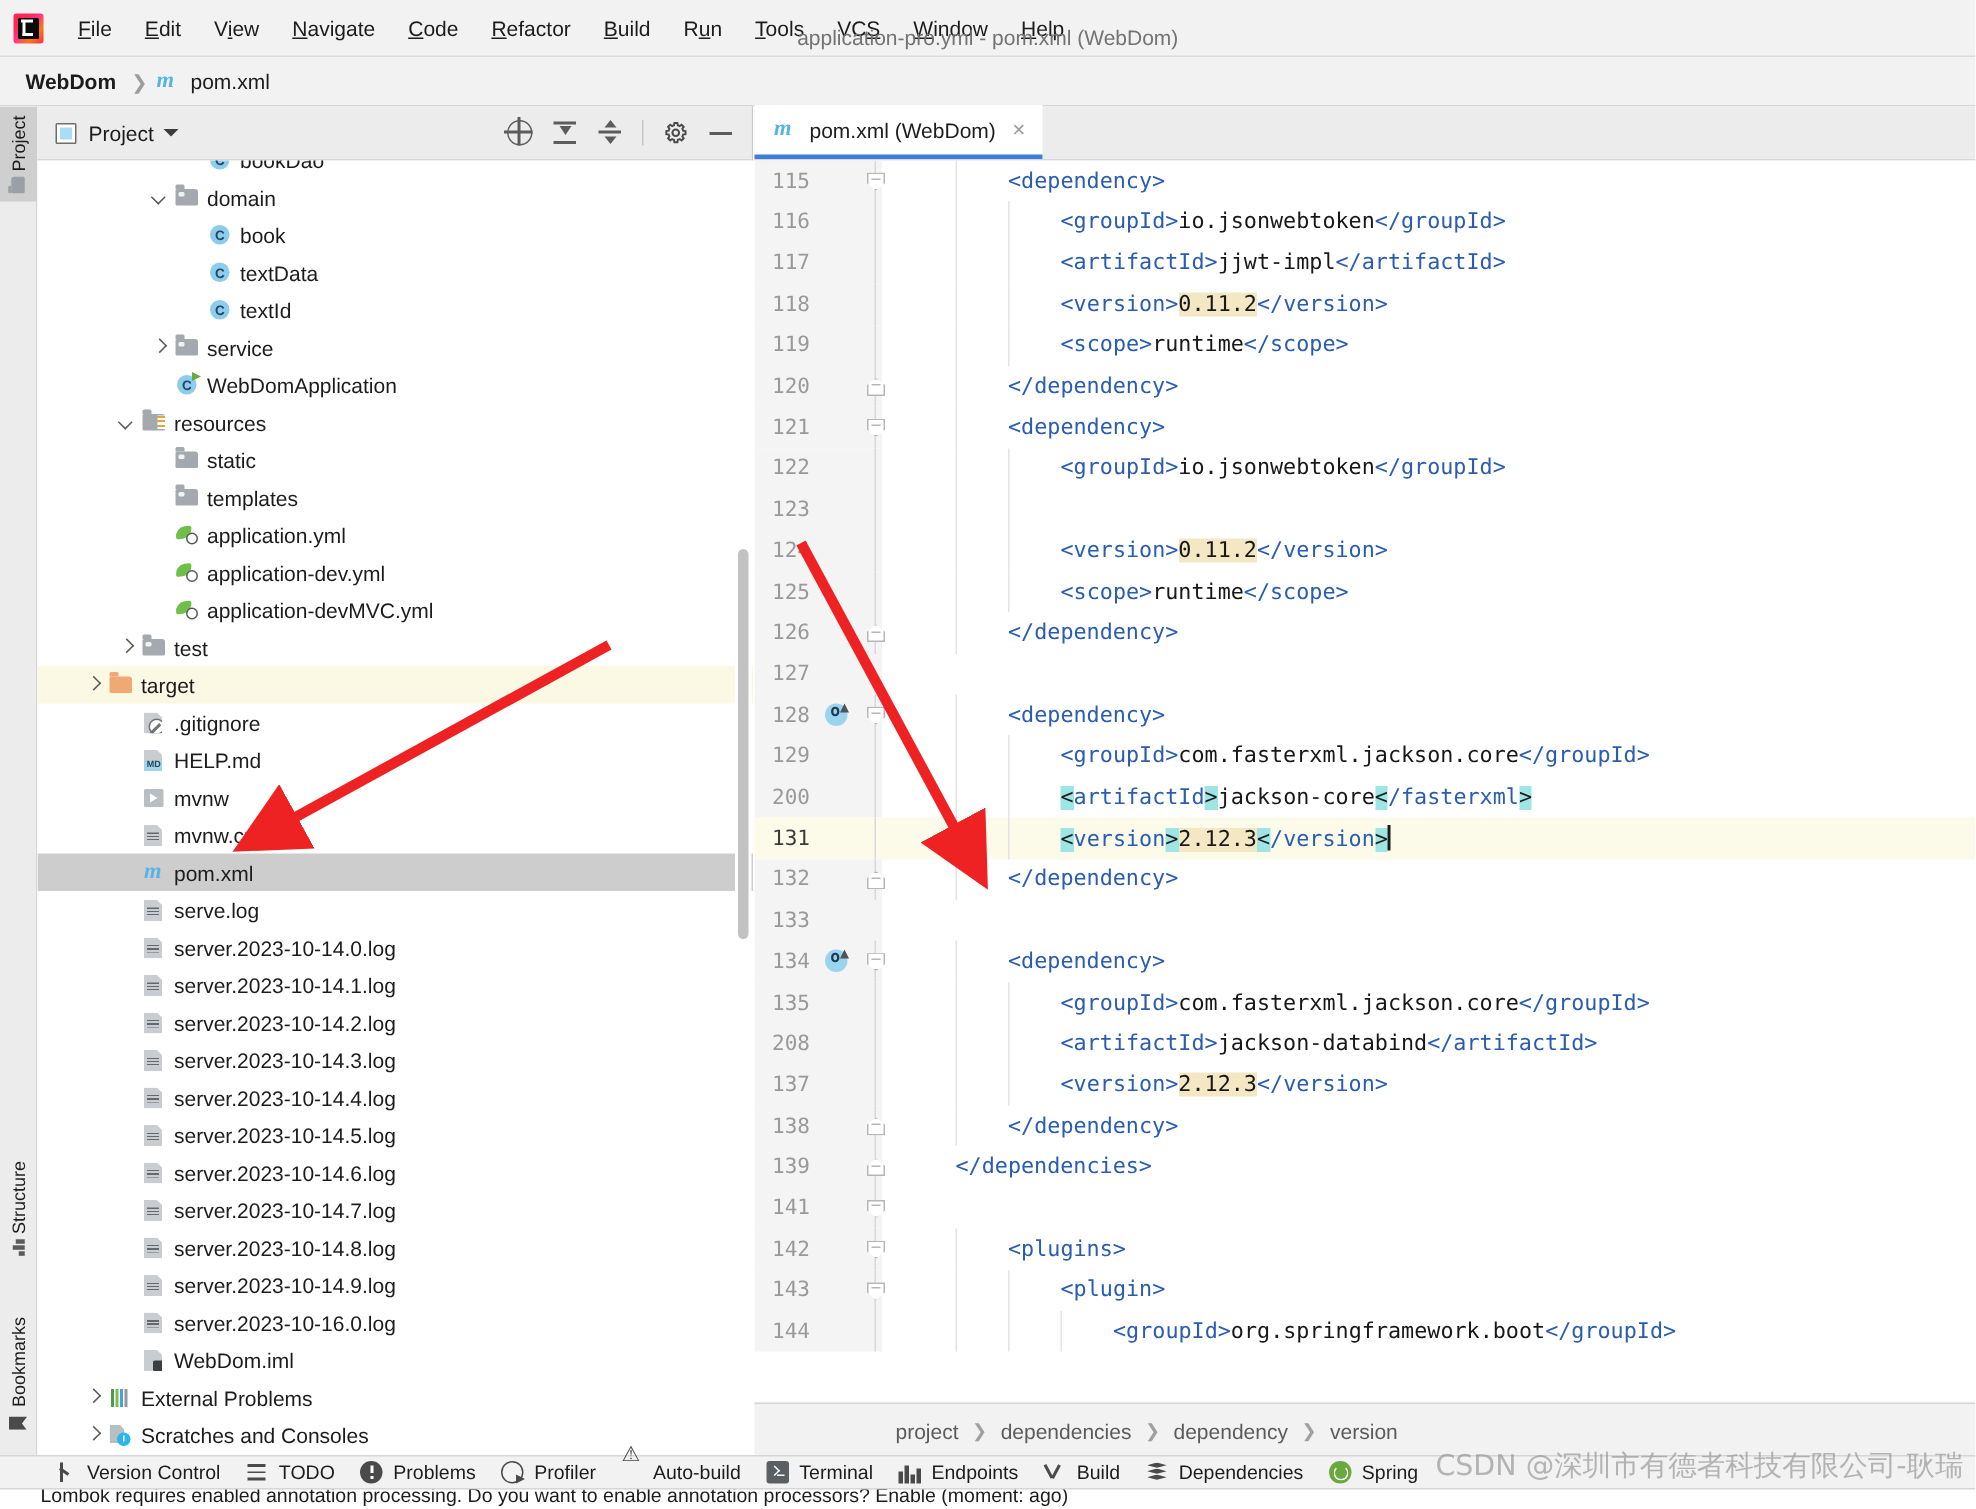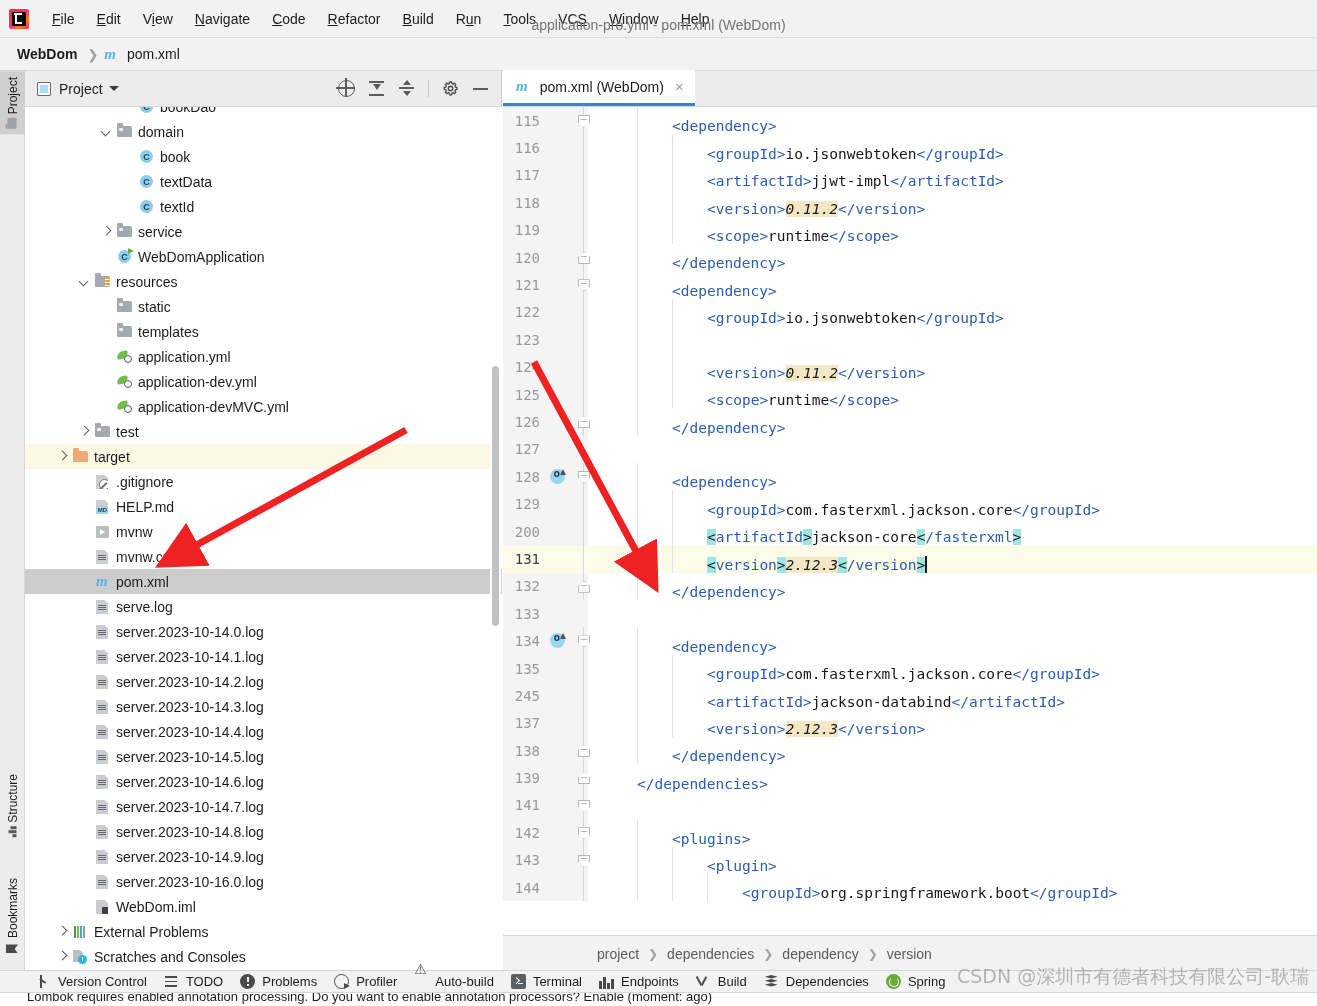--- a/index.html
+++ b/index.html
@@ -236,21 +236,21 @@
     height:36px; display:flex; align-items:center; gap:7px; padding:0 11px 0 13px;
     background:#fff; border-bottom:3px solid #3c7ede; font-size:14px; color:#1c1c1c; cursor:default;
   }
   .etab .x { color:#9d9d9d; font-size:15px; margin-left:4px; cursor:pointer; }
 
   .codearea {
     position:absolute; left:0; top:36px; width:814px; height:828px; overflow:hidden;
     background:#fff;
     font-family:"DejaVu Sans Mono","Liberation Mono",monospace; font-size:14.5px;
   }
-  .cline { position:relative; height:27.4px; display:flex; align-items:flex-end; }
+  .cline { position:relative; height:27.4px; display:flex; align-items:center; }
   .cline.current { background:#fcfbe9; }
   .gutter {
     width:85px; height:100%; flex:none; position:relative;
     background:#f4f4f4; display:flex; align-items:center;
   }
   .cline.current .gutter{ background:#fcfbe9; }
   .lnum { position:absolute; right:48px; color:#999999; font-size:14px; }
   .cline.current .lnum{ color:#3c3c3c; }
   .gico {
     position:absolute; left:47px; top:6px; width:15px; height:15px; border-radius:50%;
@@ -279,21 +279,21 @@
     clip-path:polygon(50% 0,100% 40%,100% 100%,0 100%,0 40%);
   }
   .foldmark.close::before{
     content:""; position:absolute; left:3.5px; top:5.5px; width:6px; height:1px; background:#b6b6b6; z-index:2;
   }
   .indentguides{ position:absolute; left:85px; top:0; height:100%; pointer-events:none; }
   .ig{ position:absolute; top:0; width:1px; height:100%; background:#e3e3e3; }
   .code { flex:1; padding-left:14px; white-space:pre; position:relative; }
   .tag { color:#2a5db0; }
   .txt { color:#18181a; }
-  .vhl { background:#f4e8c4; color:#18181a;font-style:italic; }
+  .vhl { background:#f4e8c4; color:#18181a; }
   .bhl { background:#9ee5e5; }
   .caret{ display:inline-block; width:1.5px; height:17px; background:#1c1c1c; vertical-align:-3px; }
 
   .bcrumb-bottom {
     position:absolute; left:0; bottom:0; width:814px; height:36px;
     background:#f2f2f2; border-top:1px solid #d6d6d6;
     display:flex; align-items:center; padding-left:90px; gap:2px;
   }
   .bc { font-size:14px; color:#5b5b5b; padding:1px 4px; cursor:default; }
   .bc-sep{ color:#a0a0a0; font-size:12px; padding:0 3px; }
@@ -1015,21 +1015,21 @@
             </span>
           </div>
           <span class="indentguides">
             <span class="ig" style="left:49px"></span>
             <span class="ig" style="left:84px"></span>
           </span>
           <div class="code" style="padding-left:119px"><span class="tag">&lt;groupId&gt;</span><span class="txt">com.fasterxml.jackson.core</span><span class="tag">&lt;/groupId&gt;</span></div>
         </div>
         <div class="cline">
           <div class="gutter">
-            <span class="lnum">245</span>
+            <span class="lnum">208</span>
             <span class="fold">
               <span class="foldline"></span>
             </span>
           </div>
           <span class="indentguides">
             <span class="ig" style="left:49px"></span>
             <span class="ig" style="left:84px"></span>
           </span>
           <div class="code" style="padding-left:119px"><span class="tag">&lt;artifactId&gt;</span><span class="txt">jackson-databind</span><span class="tag">&lt;/artifactId&gt;</span></div>
         </div>

